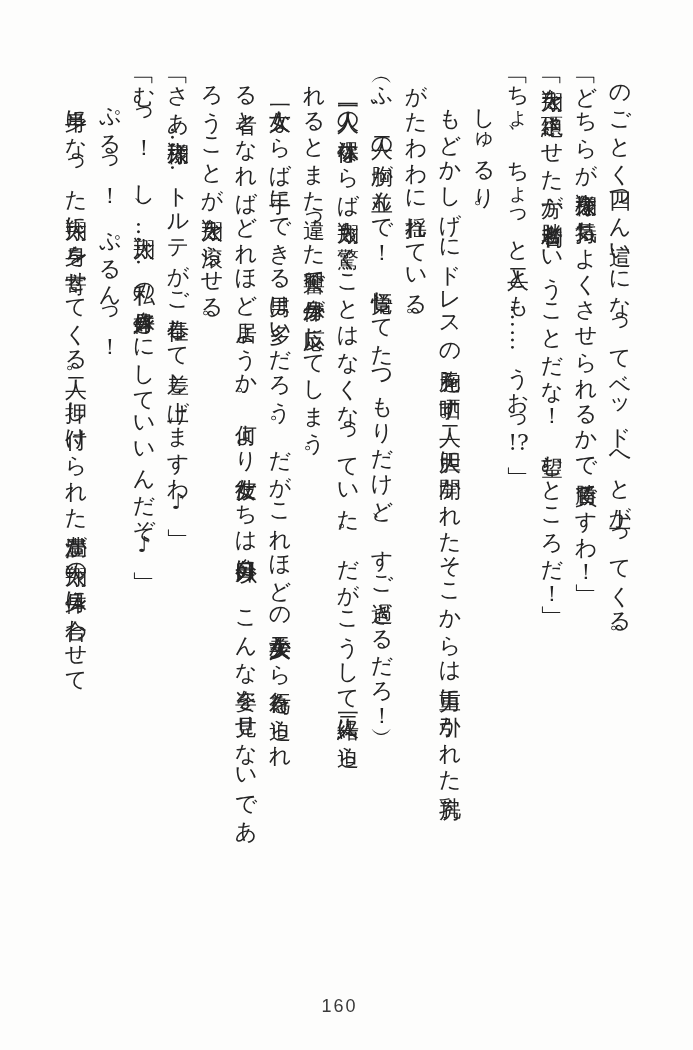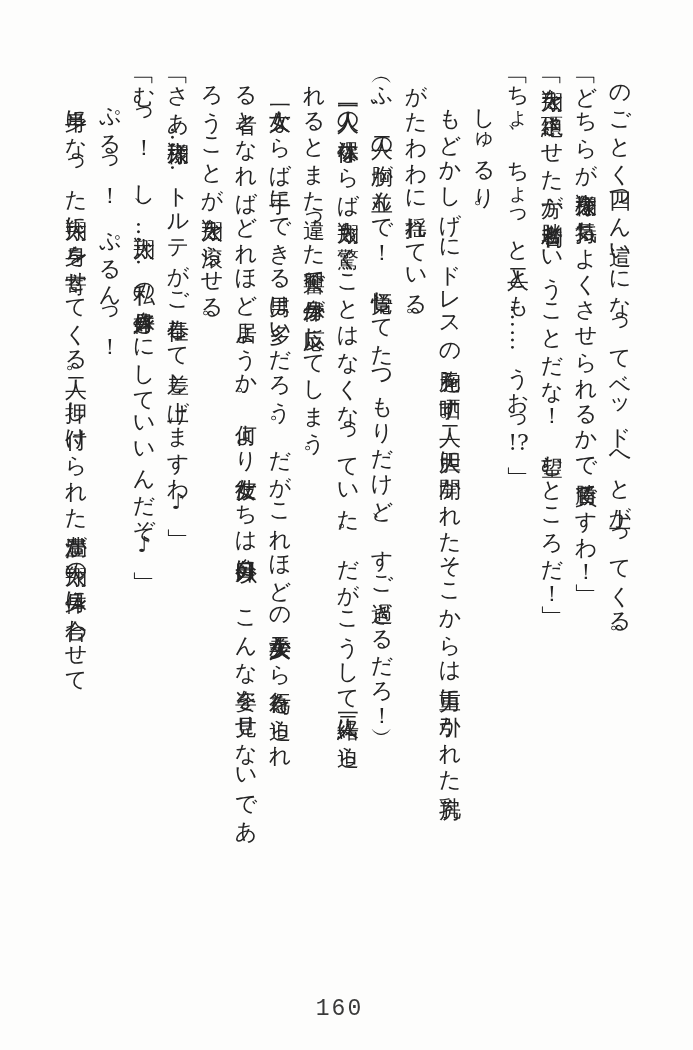--- a/index.html
+++ b/index.html
@@ -39,22 +39,22 @@
   .tcy {                         
     text-combine-upright: all;
     -webkit-text-combine: horizontal;
   }
   .page-number {
     position: absolute;
     left: 0;
     right: 14px;
     top: 996px;
     text-align: center;
-    font-family: Liberation Mono, monospace;
-    font-size: 23px;
+    font-family: Liberation Sans, sans-serif;
+    font-size: 18px;
     color: #3a3a3a;
     letter-spacing: 2px;
   }
 </style>
 </head>
 <body>
 
 <div class="page">
   <div class="text-block" id="text-block">
       <p class="tline">のごとく四つん這いになってベッドへと上がってくる。</p>

